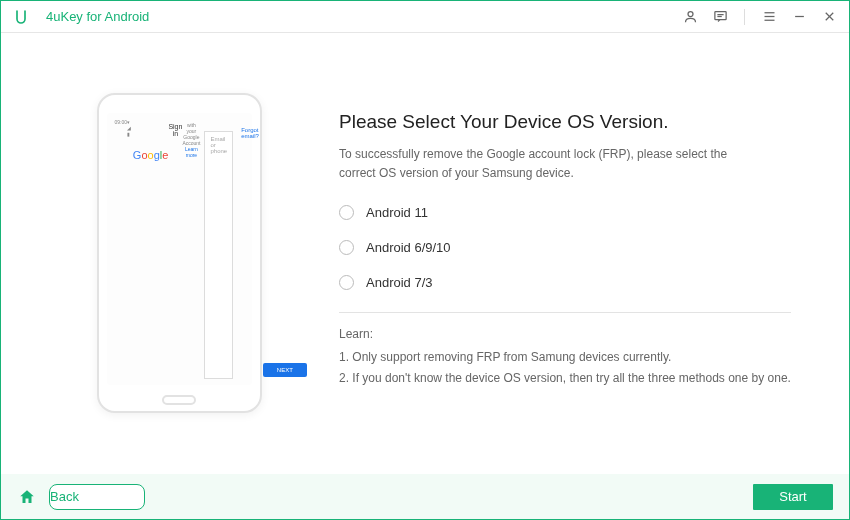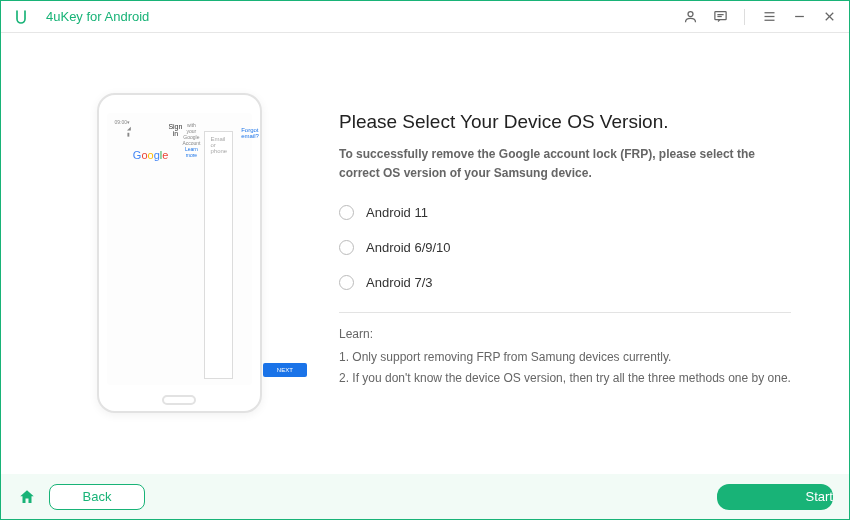--- a/index.html
+++ b/index.html
@@ -83,21 +83,21 @@
   .p-next { margin-top:auto; align-self:flex-end; background:#1a73e8; color:#fff; font-size:6px; padding:4px 14px; border-radius:2px; margin-bottom:2px; margin-right:2px;}
   .home-btn { position:absolute; bottom:6px; left:50%; transform:translateX(-50%); width:34px; height:10px; border:2px solid #e2e2e2; border-radius:6px; }
 
   .right-pane {
     flex: 1;
     padding-top: 48px;
     padding-left: 10px;
     padding-right: 30px;
   }
   .heading { font-size: 19px; color:#222; font-weight:400; margin-bottom:12px; }
-  .intro { font-size: 12px; color:#666; line-height:1.6; margin-bottom:22px; max-width:420px;font-weight:bold; }
+  .intro { font-size: 12px; color:#666; line-height:1.6; margin-bottom:22px; max-width:420px; }
   .options { display:flex; flex-direction:column; gap:20px; margin-bottom:16px; }
   .opt { display:flex; align-items:center; gap:12px; cursor:pointer; }
   .radio { width:15px; height:15px; border:1.5px solid #bbb; border-radius:50%; flex-shrink:0;}
   .opt-label { font-size:13px; color:#333; }
   .helplink { font-size:12px; color:#18b377; text-decoration:underline; cursor:pointer; display:inline-block; margin-top:4px; }
   .divider { border:none; border-top:1px solid #e3e3e3; margin:22px 0 14px; }
   .notes-h { font-size:12px; color:#666; margin-bottom:6px; }
   .note { font-size:12px; color:#666; line-height:1.7; }
 
   
@@ -112,31 +112,31 @@
     gap: 12px;
   }
   .home-icon { width:20px; height:20px; color:#18b377; cursor:pointer; display:flex; align-items:center; justify-content:center;}
   .btn-back {
     width: 96px; height: 26px;
     border: 1px solid #18b377;
     background: #fff;
     color: #18b377;
     font-size: 13px;
     border-radius: 8px;
-    display:flex; align-items:center; justify-content:center;
+    display:flex; align-items:center; justify-content:flex-start;
     cursor:pointer;
   }
   .spacer { flex:1; }
   .btn-start {
-    width: 116px; height: 26px;
+    width: 80px; height: 26px;
     background: #18b377;
     color: #fff;
     font-size: 13px;
-    border-radius: 12px;
-    display:flex; align-items:center; justify-content:flex-end;
+    border-radius: 1px;
+    display:flex; align-items:center; justify-content:center;
     cursor:pointer;
   }
 </style>
 </head>
 <body>
 
 <div class="titlebar">
   <div class="title-left">
     <span class="logo">
       <svg width="16" height="16" viewBox="0 0 24 24" fill="none" stroke="#18b377" stroke-width="2.5" stroke-linecap="round">

